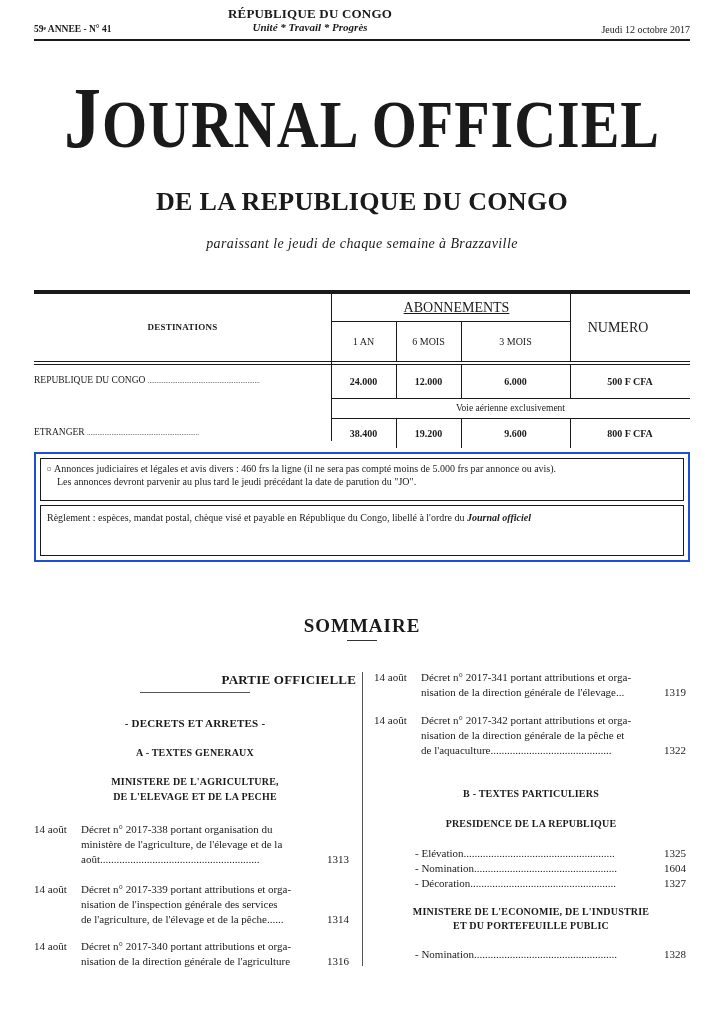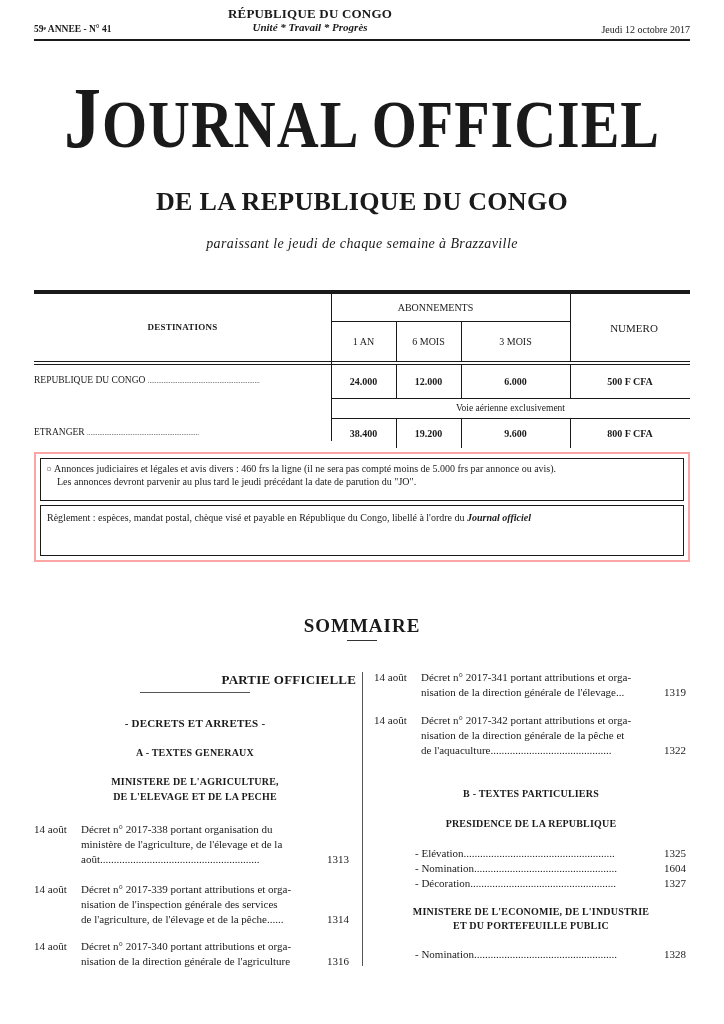--- a/index.html
+++ b/index.html
@@ -32,21 +32,21 @@
     #sub-topbar { position:absolute; left:0; top:0; width:656px; height:4px; background:#1a1a1a; }
     .cell { position: absolute; box-sizing: border-box; display: flex; align-items: center; justify-content: center; font-size: 10px; }
     .vline { position: absolute; width: 1px; background: #1a1a1a; }
     .hline { position: absolute; height: 1px; background: #1a1a1a; }
     .hdr-b { font-weight: bold; font-size: 9px; letter-spacing: 0.2px; }
     .num { font-weight: bold; font-size: 10px; }
     .dest-label { position:absolute; font-size: 9.5px; font-weight: normal; white-space: nowrap; }
     .dots { letter-spacing: 0px; color: #333; font-size: 7px; }
 
     
-    #notice-frame { left: 34px; top: 452px; width: 652px; height: 106px; border: 2px solid #fca5a5; box-sizing: content-box; }
+    #notice-frame { left: 34px; top: 452px; width: 652px; height: 106px; border: 2px solid #1d4ed8; box-sizing: content-box; }
     .notice-box { position: absolute; left: 4px; right: 4px; border: 1px solid #1a1a1a; box-sizing: border-box; font-size: 10px; line-height: 12px; padding: 4px 6px; }
     #notice-1 { top: 4px; height: 43px; }
     #notice-2 { top: 51px; height: 51px; font-size: 10px; line-height: 12.5px; padding-top: 6px; }
     .bullet { font-size: 8px; margin-right: 3px; }
     .gap { display: inline-block; width: 50px; }
 
     
     #sommaire { top: 615px; left: 0; width: 724px; text-align: center; font-weight: bold; font-size: 19px; letter-spacing: 1px; }
     #sommaire-rule { left: 347px; top: 640px; width: 30px; height: 1px; background: #333; }
 
@@ -87,22 +87,22 @@
   <div class="vline" style="left:427px; top:128px; height:30px;"></div>
   <div class="vline" style="left:536px; top:128px; height:30px;"></div>
 
   <div class="hline" style="left:297px; top:31px; width:239px;"></div>
   <div class="hline" style="left:0; top:71px; width:656px;"></div>
   <div class="hline" style="left:0; top:74px; width:656px;"></div>
   <div class="hline" style="left:297px; top:108px; width:359px;"></div>
   <div class="hline" style="left:297px; top:128px; width:359px;"></div>
 
   <div class="cell hdr-b" style="left:0; top:4px; width:297px; height:67px; align-items:flex-start; padding-top:28px;">DESTINATIONS</div>
-  <div class="cell" style="left:282px; top:4px; width:239px; height:27px; font-size:10px;">ABONNEMENTS</div>
-  <div class="cell" style="left:540px; top:4px; width:120px; height:67px; font-size:11px;">NUMERO</div>
+  <div class="cell" style="left:303px; top:4px; width:239px; height:27px; font-size:14px;text-decoration:underline;">ABONNEMENTS</div>
+  <div class="cell" style="left:524px; top:4px; width:120px; height:67px; font-size:14px;">NUMERO</div>
   <div class="cell" style="left:297px; top:31px; width:65px; height:40px;">1 AN</div>
   <div class="cell" style="left:362px; top:31px; width:65px; height:40px;">6 MOIS</div>
   <div class="cell" style="left:427px; top:31px; width:109px; height:40px;">3 MOIS</div>
 
   <div class="dest-label" style="left:0; top:85px;"><span>REPUBLIQUE DU CONGO</span> <span class="dots">................................................................</span></div>
   <div class="cell num" style="left:297px; top:74px; width:65px; height:34px;">24.000</div>
   <div class="cell num" style="left:362px; top:74px; width:65px; height:34px;">12.000</div>
   <div class="cell num" style="left:427px; top:74px; width:109px; height:34px;">6.000</div>
   <div class="cell num" style="left:536px; top:74px; width:120px; height:34px;">500 F CFA</div>
 

